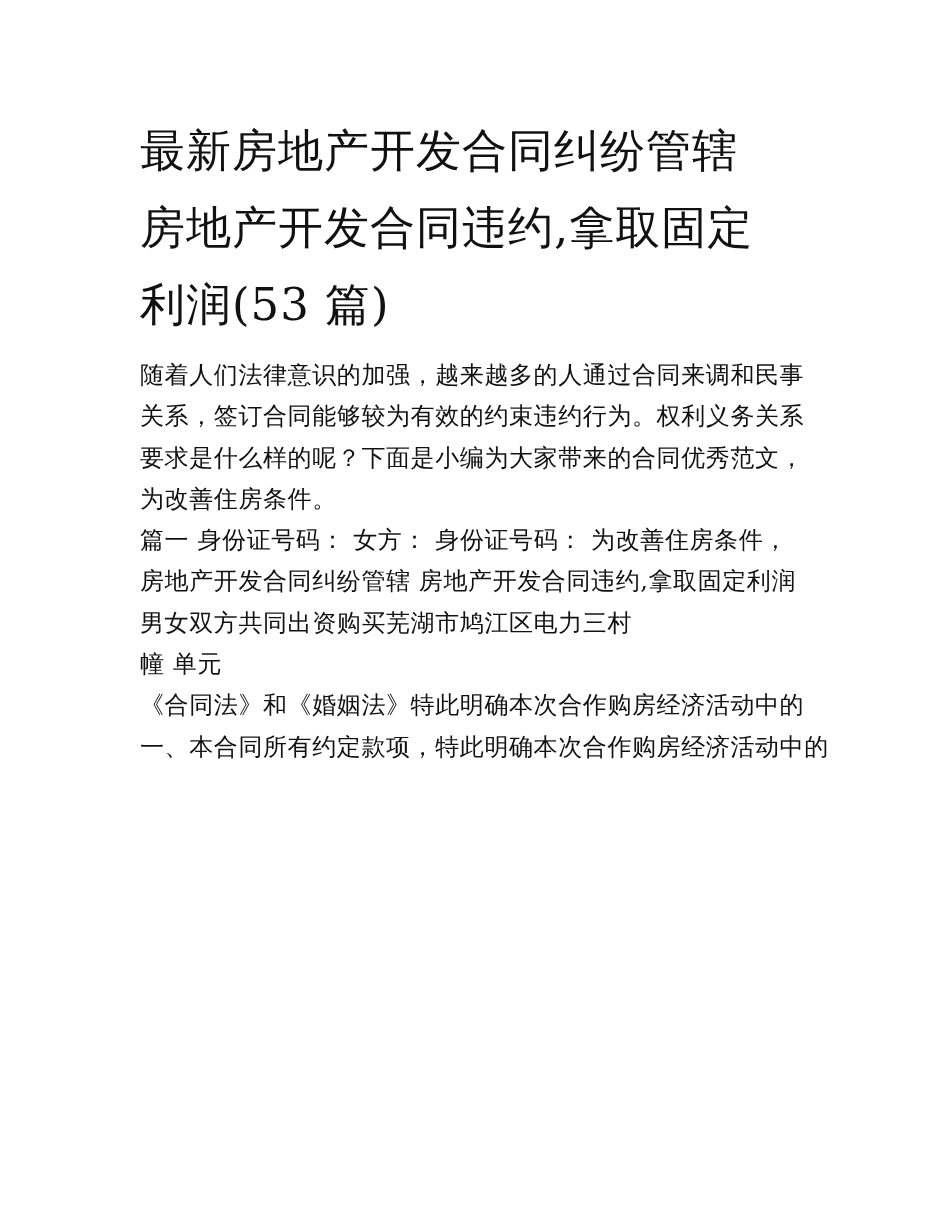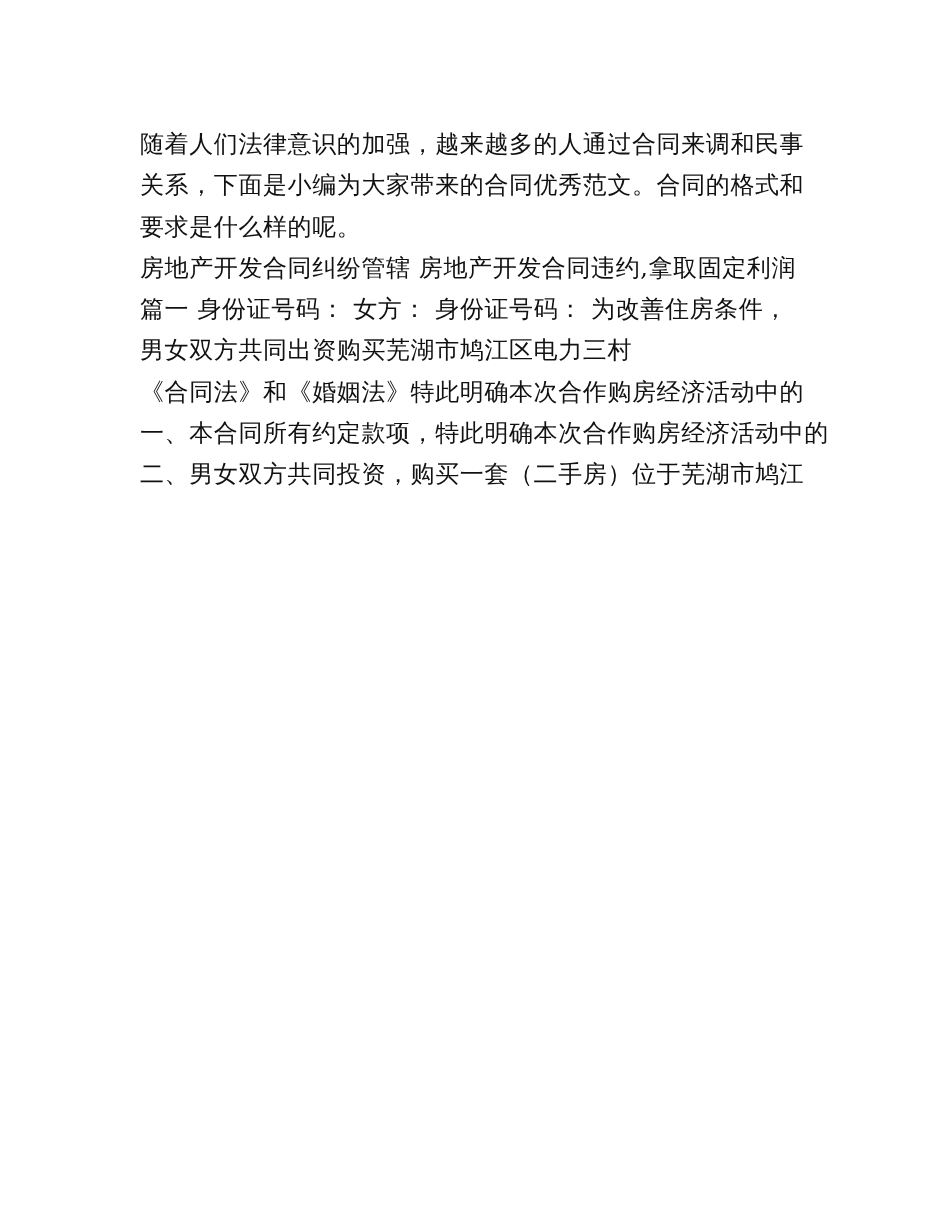--- a/index.html
+++ b/index.html
@@ -36,25 +36,31 @@
       font-size: 24px;
       line-height: 41.3px;
       white-space: nowrap;
       letter-spacing: 0.6px;
     }
   </style>
 </head>
 <body>
 
 <div class="page">
+  <h1 class="title">
+    <span class="line-t" style="display:block">最新房地产开发合同纠纷管辖</span>
+    <span class="line-t" style="display:block">房地产开发合同违约,拿取固定</span>
+    <span class="line-t" style="display:block">利润(53 篇)</span>
+  </h1>
 
   <div class="body-text">
     <span class="line">随着人们法律意识的加强，越来越多的人通过合同来调和民事</span>
-    <span class="line">关系，下面是小编为大家带来的合同优秀范文。合同的格式和</span>
-    <span class="line">要求是什么样的呢。</span>
+    <span class="line">关系，签订合同能够较为有效的约束违约行为。权利义务关系</span>
+    <span class="line">要求是什么样的呢？下面是小编为大家带来的合同优秀范文，</span>
+    <span class="line">为改善住房条件。</span>
+    <span class="line">篇一 身份证号码：  女方：  身份证号码：  为改善住房条件，</span>
     <span class="line">房地产开发合同纠纷管辖 房地产开发合同违约,拿取固定利润</span>
-    <span class="line">篇一 身份证号码：  女方：  身份证号码：  为改善住房条件，</span>
     <span class="line">男女双方共同出资购买芜湖市鸠江区电力三村</span>
+    <span class="line">幢 单元</span>
     <span class="line">《合同法》和《婚姻法》特此明确本次合作购房经济活动中的</span>
     <span class="line">一、本合同所有约定款项，特此明确本次合作购房经济活动中的</span>
-    <span class="line">二、男女双方共同投资，购买一套（二手房）位于芜湖市鸠江</span>
   </div>
 </div>
 
 </body></html>

